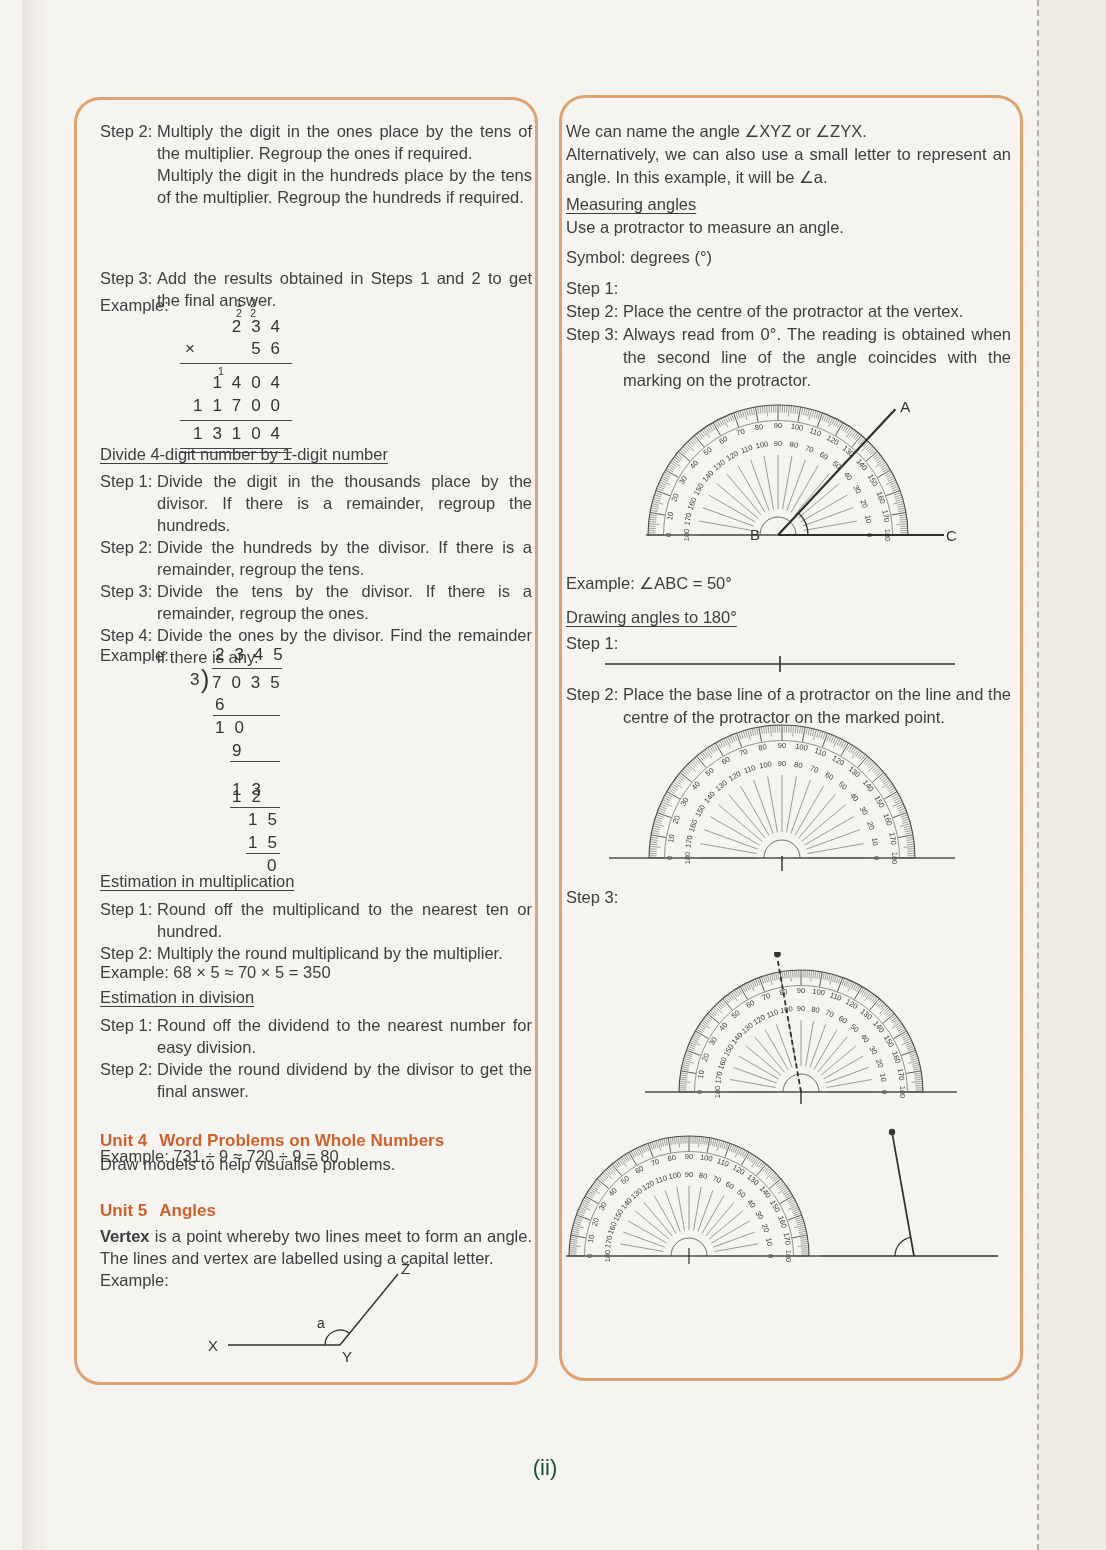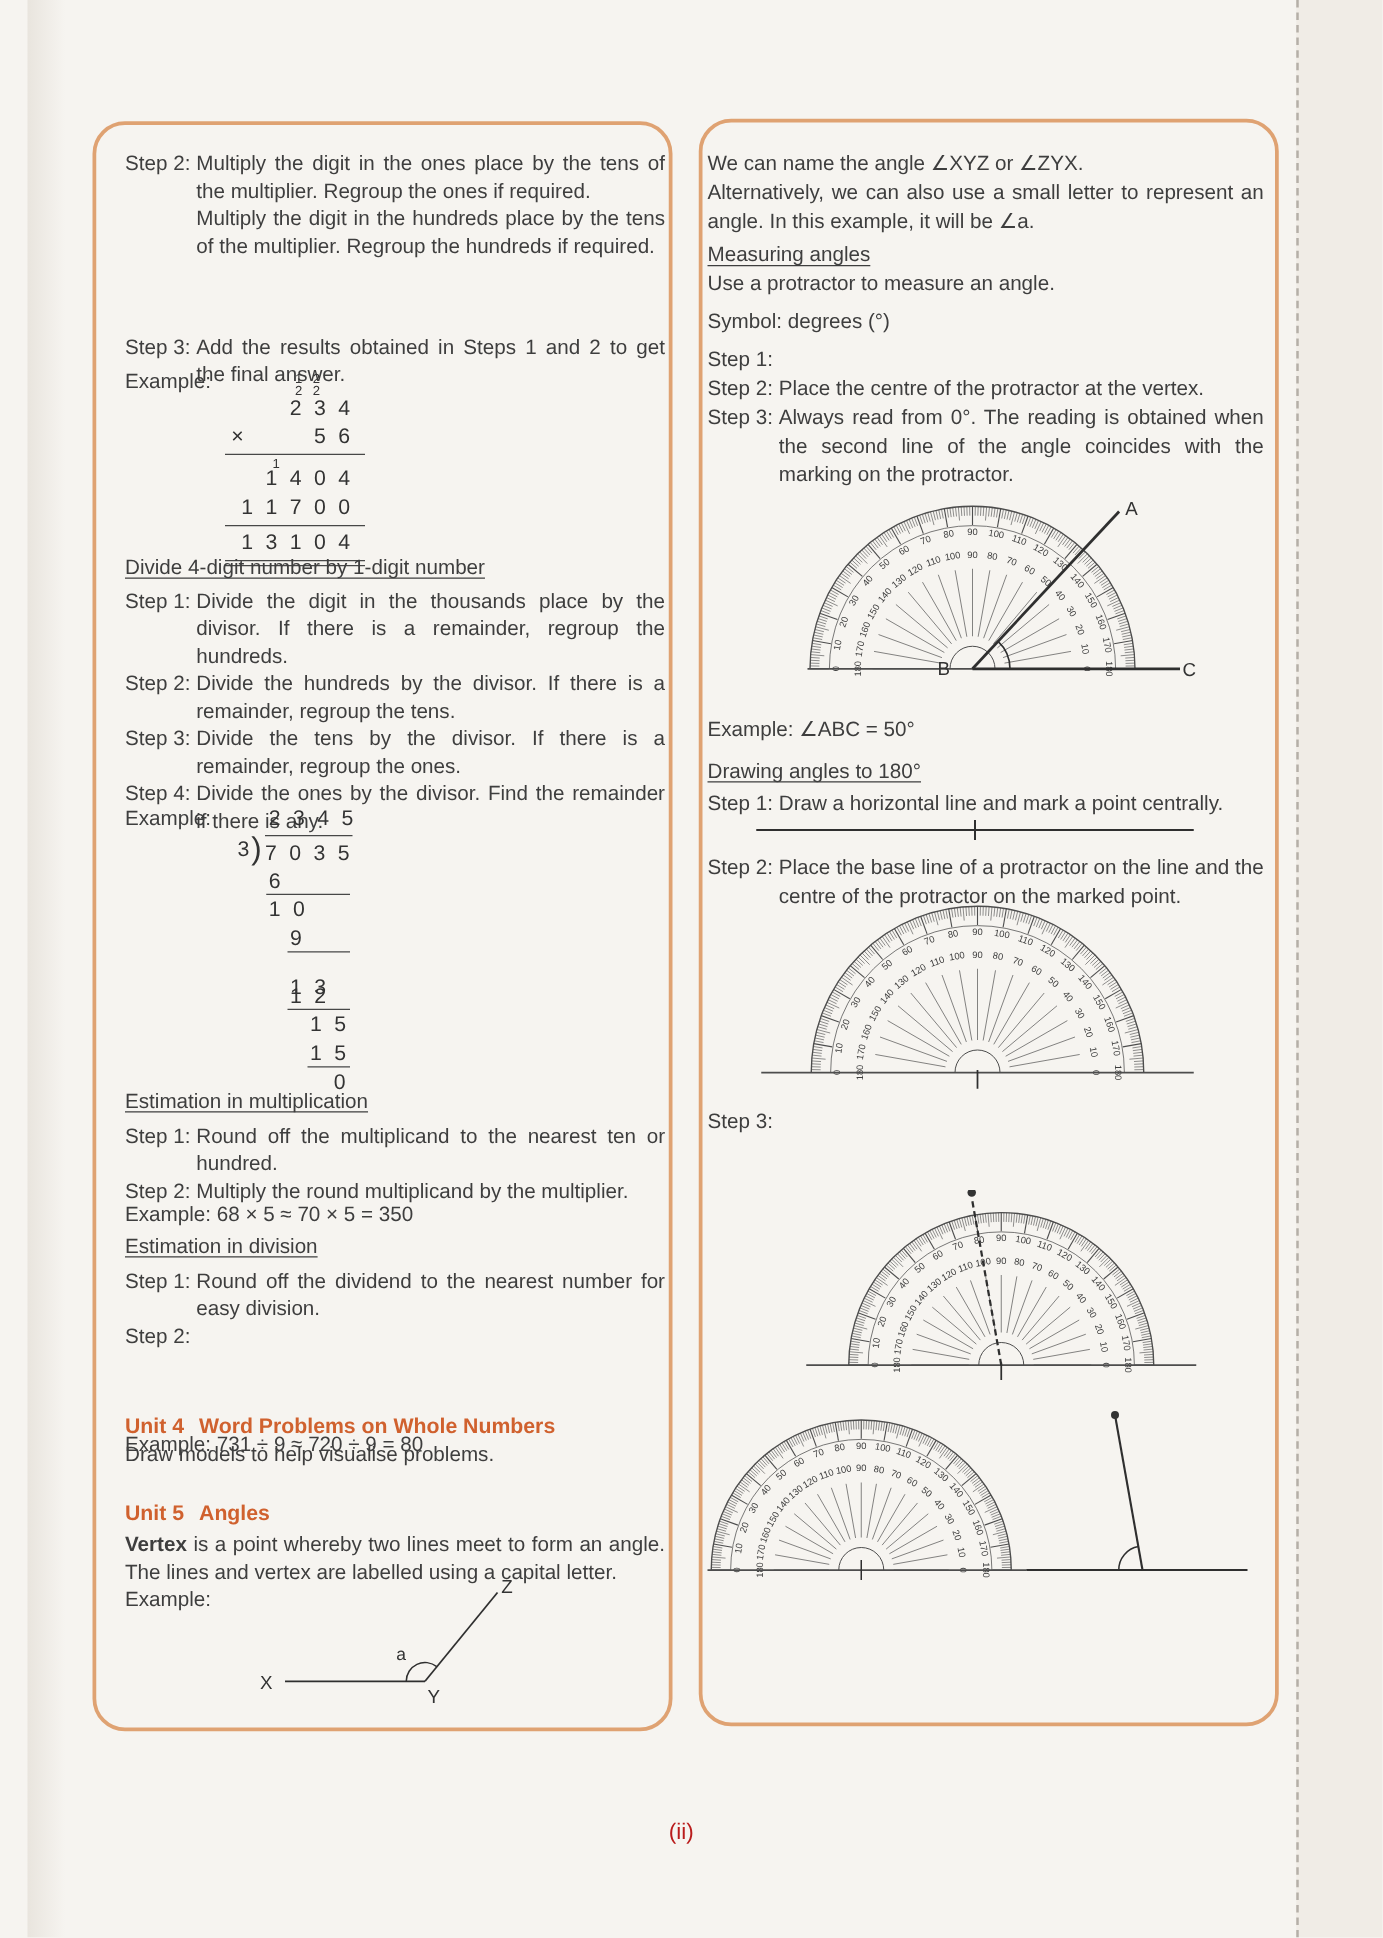--- a/index.html
+++ b/index.html
@@ -28,21 +28,21 @@
   .b{font-weight:bold;}
   .digits{font-size:17px;word-spacing:5.2px;color:#333;white-space:pre;}
   .carry{font-size:10.5px;word-spacing:5.5px;color:#333;white-space:pre;}
   .work{position:relative;}
   .work span{position:absolute;}
   .rule{position:absolute;border-top:1.6px solid #474747;}
   .drule{position:absolute;height:3px;border-top:1.4px solid #474747;border-bottom:1.4px solid #474747;}
   .bracket{font-size:25px;font-weight:300;color:#333;}
   svg text{font-family:"Liberation Sans","DejaVu Sans",sans-serif;}
   .page-number{position:absolute;left:505px;top:1455px;width:80px;text-align:center;
-               font-size:18px;color:#b91c1c;}
+               font-size:22px;color:#14532d;}
 </style>
 </head>
 <body>
 
 <div class="gutter"></div>
 <div class="edge-strip"></div>
 <div class="frame frame-left"></div>
 <div class="frame frame-right"></div>
 
 <div class="col col-left">
@@ -135,20 +135,21 @@
   <div class="abs" style="top:851px">Example: 68 × 5 ≈ 70 × 5 = 350</div>
 
   <div class="abs uhead" style="top:876px">Estimation in division</div>
   <div class="abs lh" style="top:902px">
       <div class="step lh">
         <span class="slabel">Step 1:</span>
         <div class="jp">Round off the dividend to the nearest number for easy division.</div>
       </div>
       <div class="step lh">
         <span class="slabel">Step 2:</span>
+        <div class="jp">Divide the round dividend by the divisor to get the final answer.</div>
       </div>
     </div>
   <div class="abs" style="top:1035px">Example: 731 ÷ 9 ≈ 720 ÷ 9 = 80</div>
 
   <div class="abs unit" style="top:1019px">
     <span>Unit 4</span><span class="gap"></span><span>Word Problems on Whole Numbers</span>
   </div>
   <div class="abs" style="top:1043px">Draw models to help visualise problems.</div>
 
   <div class="abs unit" style="top:1089px">
@@ -445,21 +446,20 @@
       <text x="184" y="145" font-size="15" fill="#333">B</text>
       <text x="380" y="146" font-size="15" fill="#333">C</text>
     </svg>
 
   <div class="abs" style="top:461px">Example: ∠ABC = 50°</div>
 
   <div class="abs uhead" style="top:495px">Drawing angles to 180°</div>
 
   <div class="abs step lh jp" style="top:519px">
     <span class="slabel">Step 1:</span>
-    <div class="jp">Draw a horizontal line and mark a point centrally.</div>
   </div>
 
   <svg id="fig-line" class="abs" style="top:541px" width="445" height="22" viewBox="0 0 445 22">
       <line x1="39" y1="10" x2="389" y2="10" stroke="#2f2f2f" stroke-width="1.6"></line>
       <line x1="214" y1="2" x2="214" y2="18" stroke="#2f2f2f" stroke-width="1.6"></line>
     </svg>
 
   <div class="abs step lh jp" style="top:570px">
     <span class="slabel">Step 2:</span>
     <div class="jp">Place the base line of a protractor on the line and the centre of the protractor on the marked point.</div>

